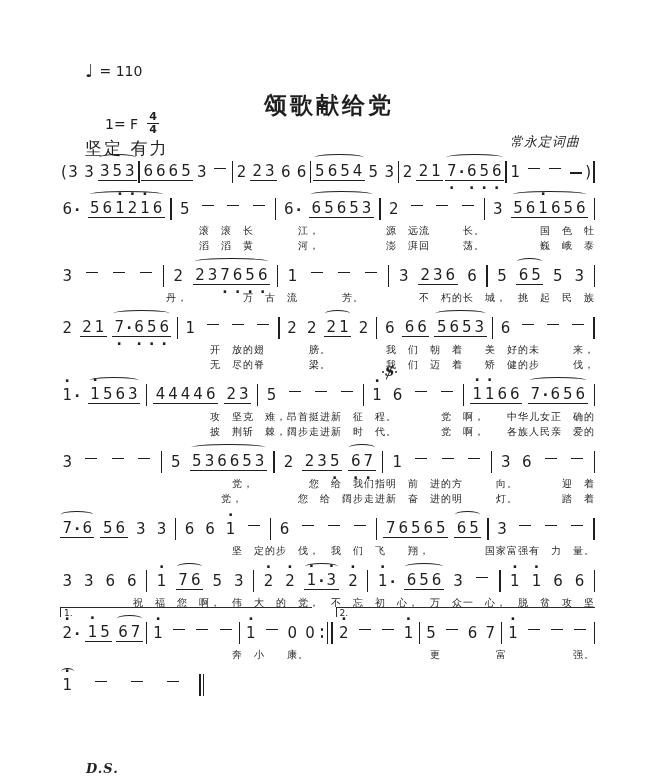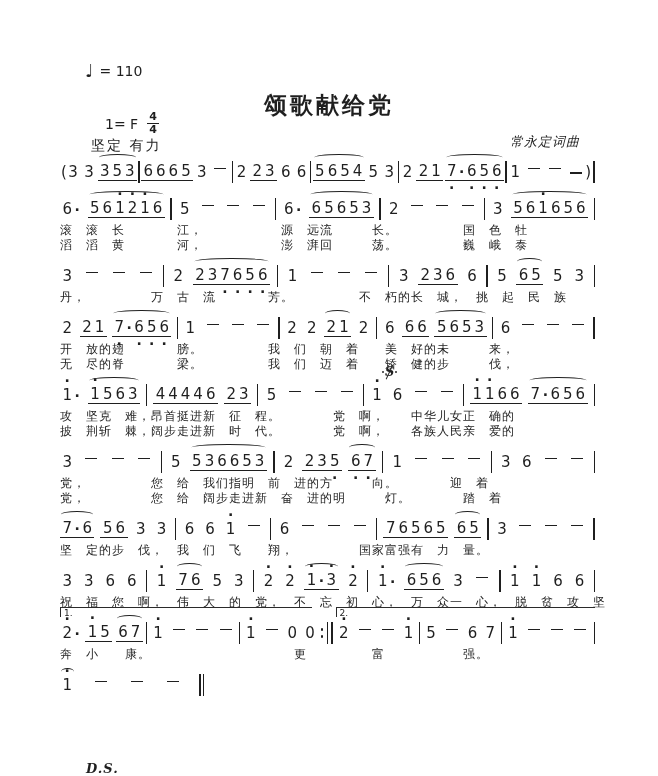--- a/index.html
+++ b/index.html
@@ -7,41 +7,41 @@
         font-family:"DejaVu Sans",sans-serif;color:#1f1f1f;
         border-right:1px solid #e9e9e9;border-bottom:1px solid #e9e9e9;}
   .tempo{position:absolute;left:85px;top:62px;font-size:14px;display:flex;align-items:center;gap:6px;}
   .qnote{font-size:18px;line-height:18px;}
   .title{position:absolute;left:0;right:0;top:90px;text-align:center;font-size:23px;font-weight:700;letter-spacing:3px;}
   .keyrow{position:absolute;left:85px;top:112px;font-size:14px;display:flex;align-items:center;margin-left:20px;}
   .ts{display:inline-flex;flex-direction:column;align-items:center;margin-left:9px;font-size:11px;line-height:10px;font-weight:700;}
   .tsn{border-bottom:1px solid #1f1f1f;padding:0 2px 1px;}
   .tsd{padding-top:1px;}
   .credit{position:absolute;right:78px;top:133px;font-size:13px;letter-spacing:1px;font-style:italic;}
-  .expr{position:absolute;left:91px;top:137px;font-size:14px;letter-spacing:2px;}
+  .expr{position:absolute;left:85px;top:137px;font-size:17px;letter-spacing:2px;}
   .score{position:absolute;left:60px;top:158px;width:535px;}
   .system{position:relative;margin-bottom:9px;}
   .notation{display:flex;justify-content:space-between;align-items:center;height:28px;}
   .tok{position:relative;display:flex;align-items:flex-end;padding:0 1px;}
   .tok.u{border-bottom:1.5px solid #1f1f1f;}
   .n{position:relative;font-size:15px;line-height:17px;padding:0 1.5px;}
   .du{position:absolute;top:-10px;left:50%;transform:translateX(-50%);font-weight:700;font-size:14px;line-height:9px;}
   .dd{position:absolute;bottom:-13px;left:50%;transform:translateX(-50%);font-weight:700;font-size:14px;line-height:9px;}
   .ad{font-weight:700;font-size:14px;line-height:16px;padding:0 1px;}
   .par{font-size:15px;line-height:17px;}
   .dash{width:12px;height:1.6px;background:#1f1f1f;margin:0 3px 7px;}
   .bar{width:1.3px;height:22px;background:#1f1f1f;}
   .dbar{display:flex;gap:2.5px;}
   .bl{width:1.3px;height:22px;background:#1f1f1f;}
   .rep{display:flex;gap:2.5px;align-items:center;}
   .dots{display:flex;flex-direction:column;gap:4px;margin-right:1px;}
   .dot{width:2.6px;height:2.6px;border-radius:50%;background:#1f1f1f;}
   .blk{width:2.6px;height:22px;background:#1f1f1f;}
   .slur{position:absolute;left:1px;right:1px;top:-9px;height:6px;border-top:1.2px solid #1f1f1f;border-radius:100% 100% 0 0;}
-  .lyric{white-space:pre;font-size:12px;line-height:15px;height:15px;letter-spacing:1px;}
+  .lyric{white-space:pre;font-size:10px;line-height:15px;height:15px;letter-spacing:1px;text-align:right;}
   .volta{position:absolute;top:-12px;height:9px;border-top:1px solid #2a2a2a;border-left:1px solid #2a2a2a;}
   .volta.v1{left:0;width:47%;}
   .volta.v2{left:51.5%;right:0;}
   .vlabel{font-size:9px;line-height:9px;padding:1px 0 0 3px;display:block;}
   .segno{position:absolute;top:-17px;left:60%;width:16px;height:18px;}
   .sgs{font-family:"DejaVu Serif",serif;font-style:italic;font-weight:700;font-size:13px;position:absolute;left:4px;top:1px;line-height:14px;}
   .sgl{position:absolute;left:8px;top:0;width:1px;height:16px;background:#2a2a2a;transform:rotate(25deg);}
   .sgd1{position:absolute;left:1px;top:7px;width:2px;height:2px;border-radius:50%;background:#2a2a2a;}
   .sgd2{position:absolute;right:0;top:7px;width:2px;height:2px;border-radius:50%;background:#2a2a2a;}
   .ds{position:absolute;left:86px;top:761px;font-family:"DejaVu Serif",serif;font-style:italic;font-weight:700;font-size:13px;letter-spacing:1px;}

